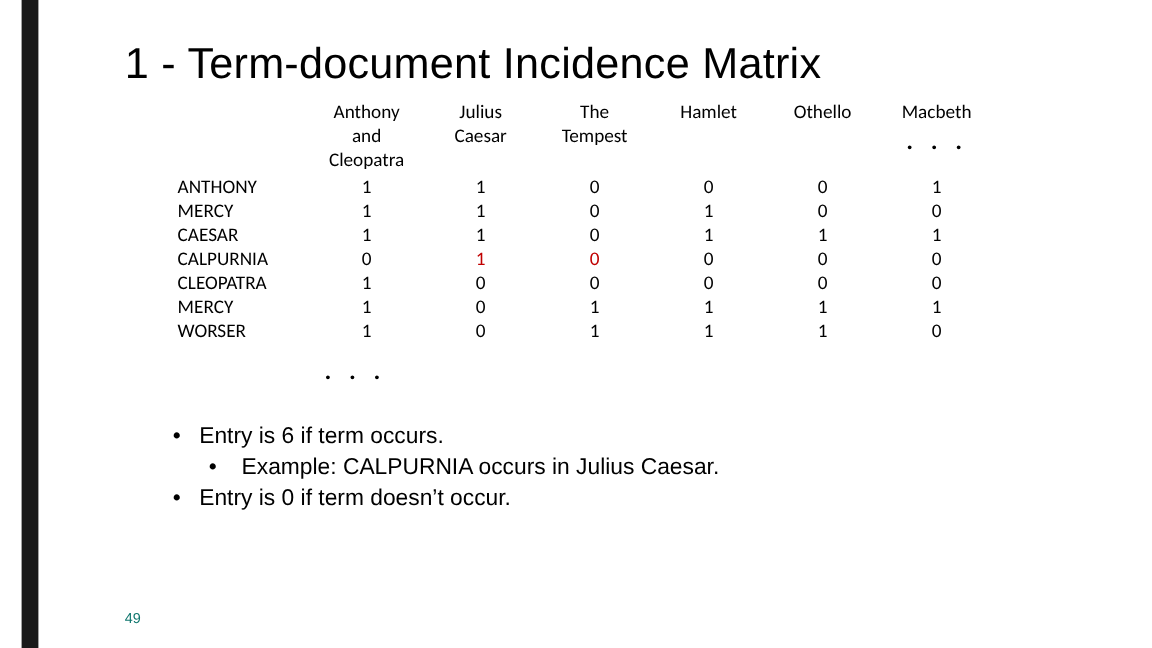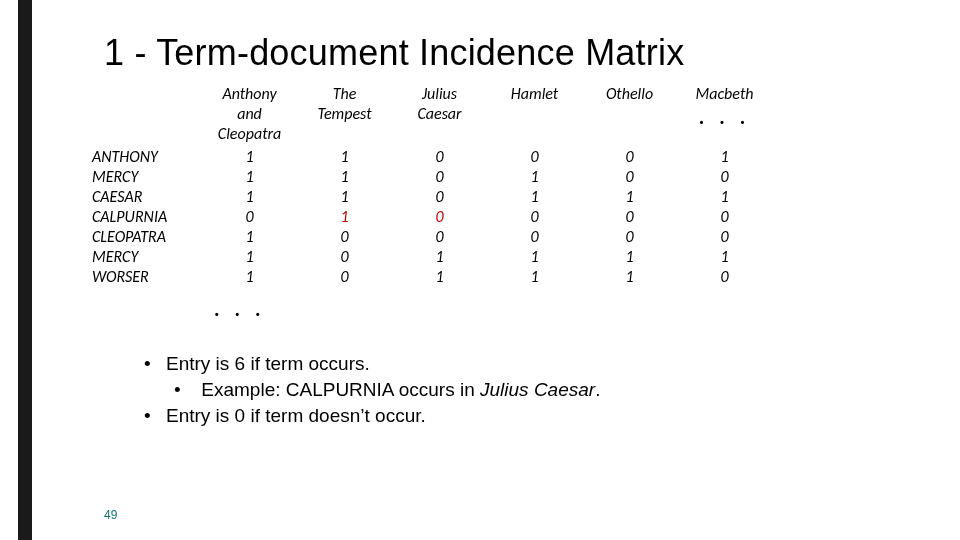--- a/index.html
+++ b/index.html
@@ -28,23 +28,22 @@
     height: 540px;
     box-sizing: border-box;
   }
   .title {
     font-size: 36px;
     font-weight: 400;
     margin: 32px 0 10px 72px;
     letter-spacing: 0.2px;
   }
   .matrix {
-    margin-left: 60px;
+    margin-left: 116px;
     width: 740px;
-    font-style: italic;
   }
   .mrow {
     display: flex;
     flex-direction: row;
     align-items: flex-start;
   }
   .term-col {
     width: 110px;
     font-family: "Calibri", Arial, sans-serif;
     font-size: 16px;
@@ -90,21 +89,21 @@
     display: inline-block;
     width: 22px;
     margin-left: 0;
   }
   .lvl2::before {
     content: "•";
     display: inline-block;
     width: 22px;
     margin-left: 30px;
   }
-  .italic { font-style: italic; }
+  .italic { }
   .bold-period { font-weight: 700; }
   .page-num {
     position: absolute;
     left: 72px;
     bottom: 18px;
     font-size: 12px;
     color: #0f766e;
   }
 </style>
 </head>
@@ -119,26 +118,26 @@
   <div class="matrix">
 
     <div class="mrow head">
       <div class="term-col"></div>
       <div class="doc-col">
         <span>Anthony</span><br>
         <span>and</span><br>
         <span>Cleopatra</span>
       </div>
       <div class="doc-col">
+        <span>Julius</span><br>
+        <span>Caesar</span>
+      </div>
+      <div class="doc-col">
         <span>The</span><br>
         <span>Tempest</span>
-      </div>
-      <div class="doc-col">
-        <span>Julius</span><br>
-        <span>Caesar</span>
       </div>
       <div class="doc-col">
         <span>Hamlet</span>
       </div>
       <div class="doc-col">
         <span>Othello</span>
       </div>
       <div class="doc-col">
         <span>Macbeth</span>
         <div class="doc-ellipsis">. . .</div>

